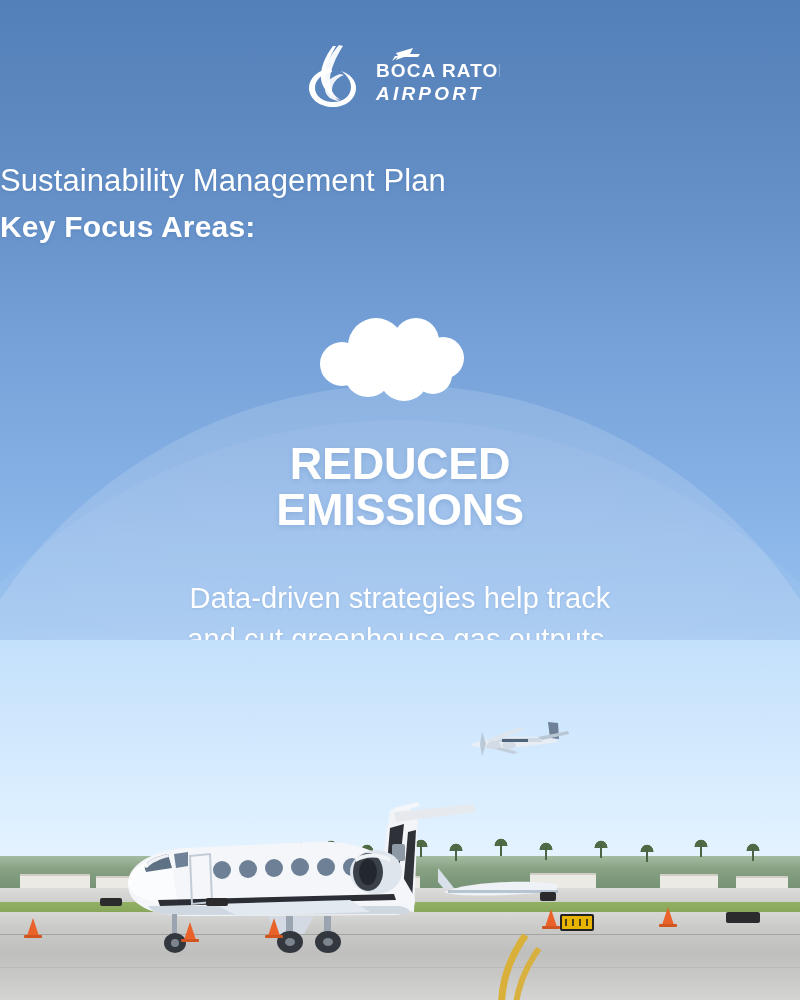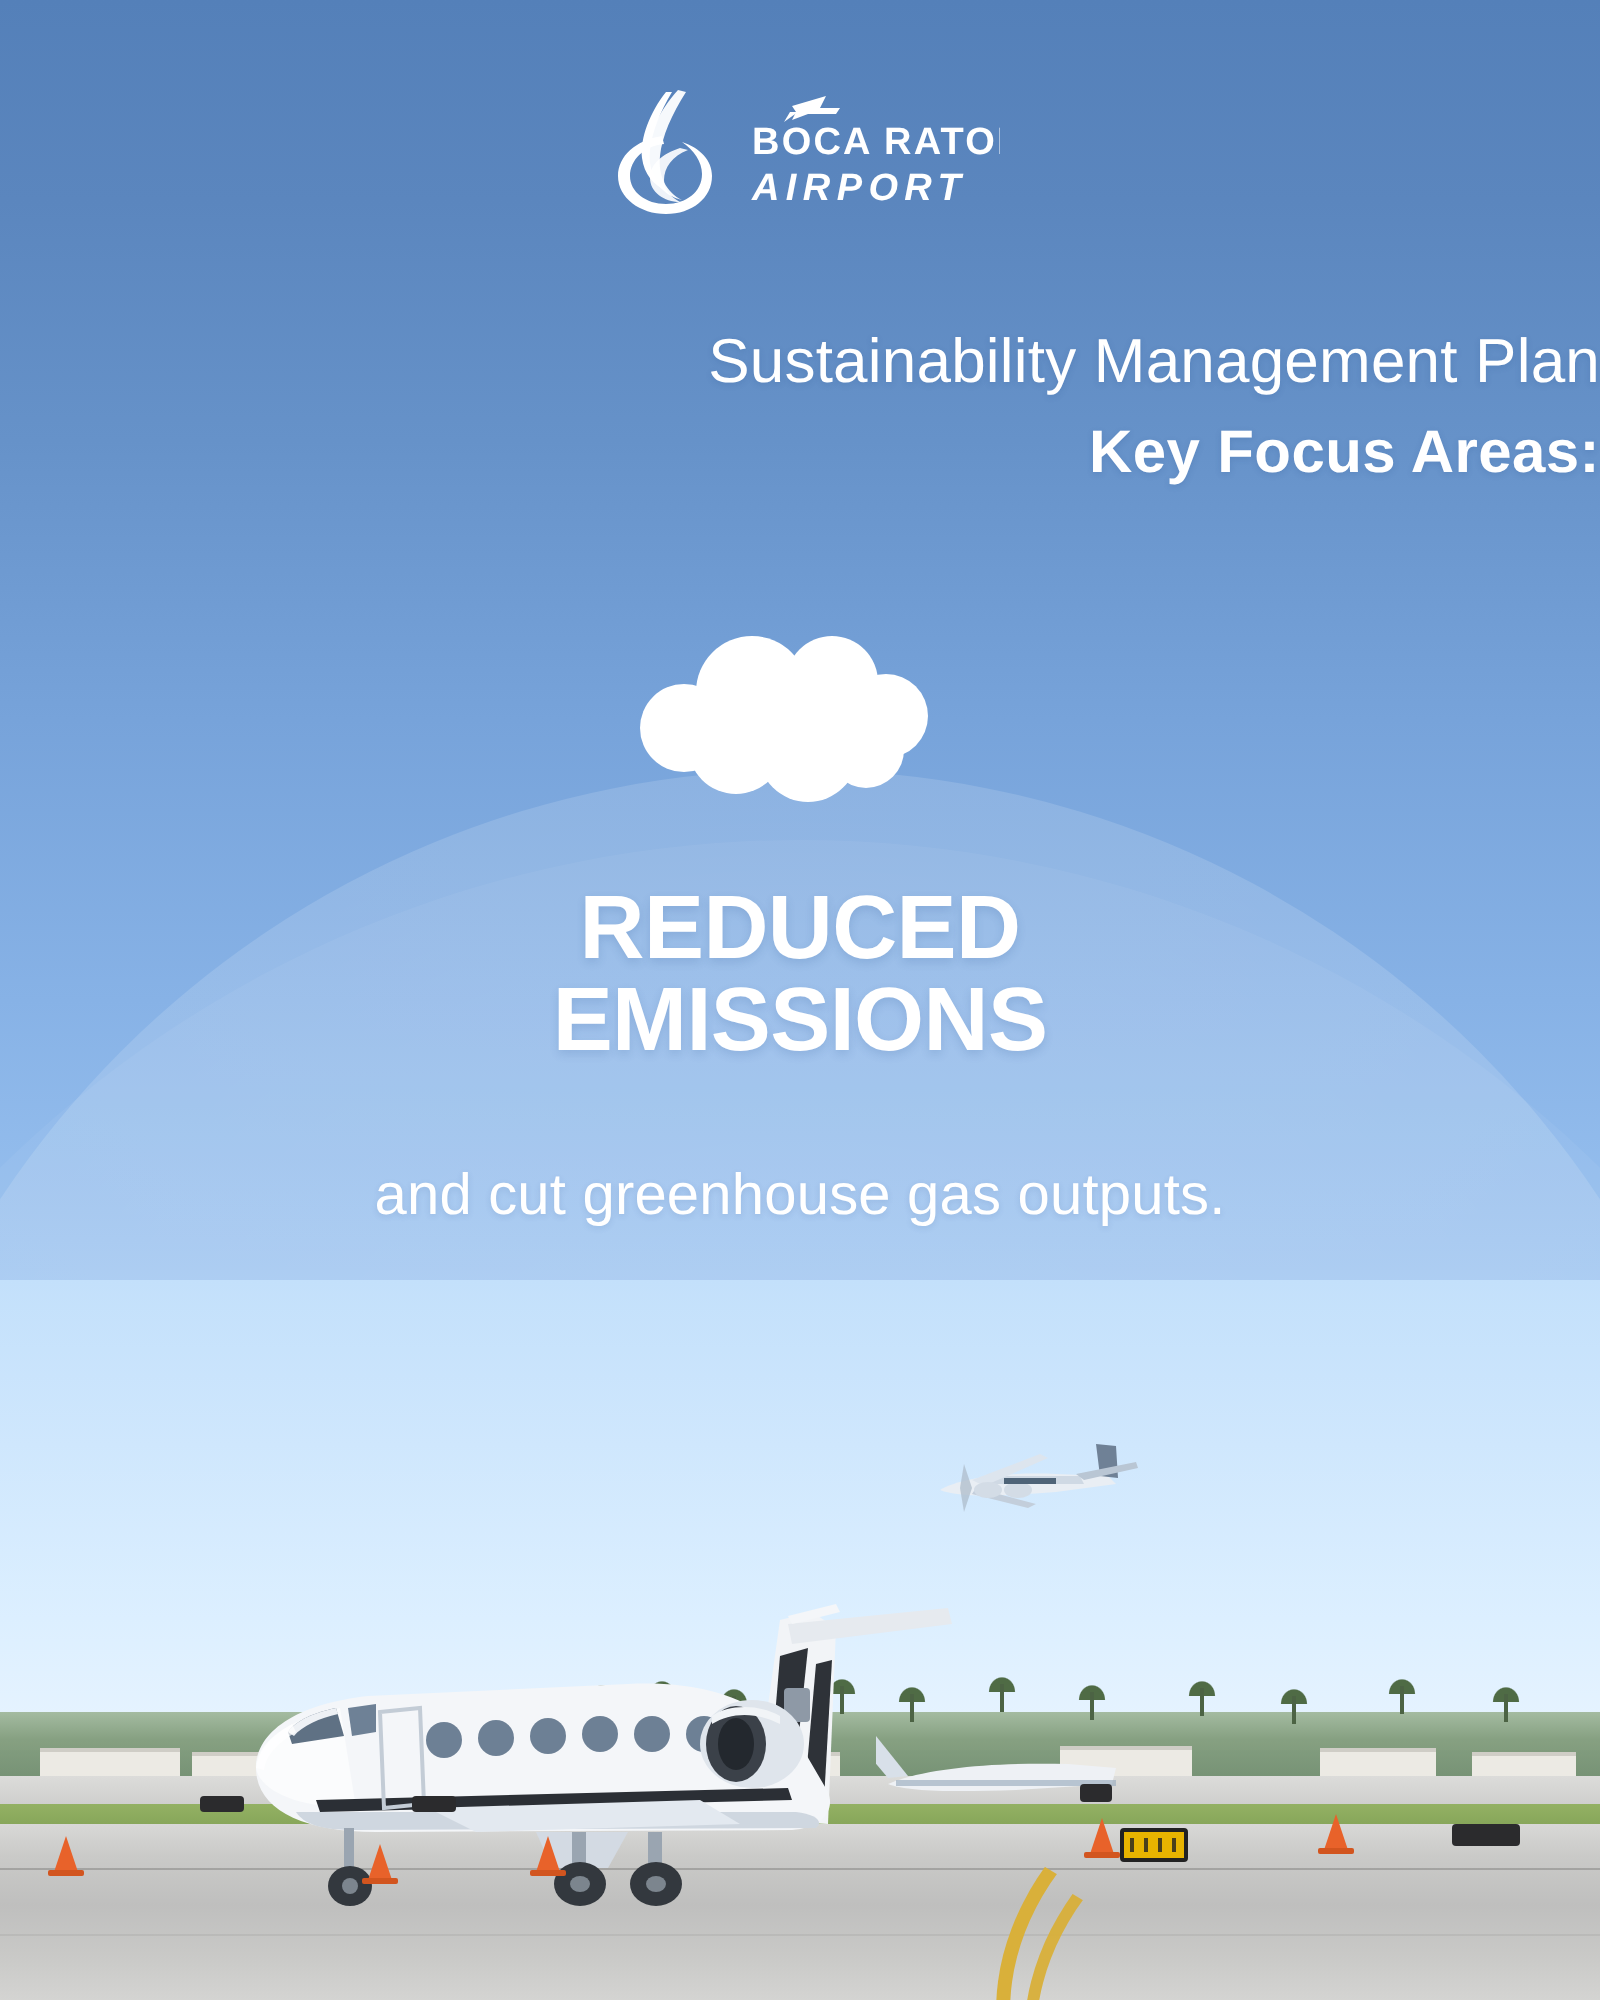--- a/index.html
+++ b/index.html
@@ -37,21 +37,21 @@
     border-radius:50%;
     background:rgba(255,255,255,0.05);
     pointer-events:none;
   }
 
   
   .logo{position:absolute;left:0;right:0;top:44px;display:flex;justify-content:center;}
   .logo svg{display:block;}
 
   
-  .headings{position:absolute;left:0;right:0;top:163px;text-align:right;padding-left:25px;}
+  .headings{position:absolute;left:0;right:0;top:163px;text-align:left;}
   .h-line1{
     color:#fff;font-size:31px;font-weight:400;letter-spacing:0.1px;
     line-height:1.15;text-shadow:0 1px 3px rgba(40,80,140,0.18);
   }
   .h-line2{
     color:#fff;font-size:30px;font-weight:bold;letter-spacing:0.2px;
     margin-top:11px;line-height:1.15;text-shadow:0 1px 3px rgba(40,80,140,0.18);
   }
 
   .cloud-wrap{position:absolute;left:0;right:0;top:316px;display:flex;justify-content:center;}
@@ -177,20 +177,21 @@
       </g>
     </svg>
   </div>
 
   <div class="bigtitle">
     <span>REDUCED</span>
     <span>EMISSIONS</span>
   </div>
 
   <div class="body-copy">
+    <span>Data-driven strategies help track</span>
     <span>and cut greenhouse gas outputs.</span>
   </div>
 
   <div class="photo">
     <div class="photo-sky"></div>
 
     <svg style="position:absolute;left:462px;top:78px;" width="110" height="46" viewBox="0 0 110 46">
       <g>
         <path d="M8 27 C18 21 40 18 66 19 L92 20 L96 24 L66 28 C40 30 18 31 8 27 Z" fill="#e9eef4"></path>
         <path d="M30 20 L78 20 L80 24 L30 24 Z" fill="#cfd9e4"></path>

